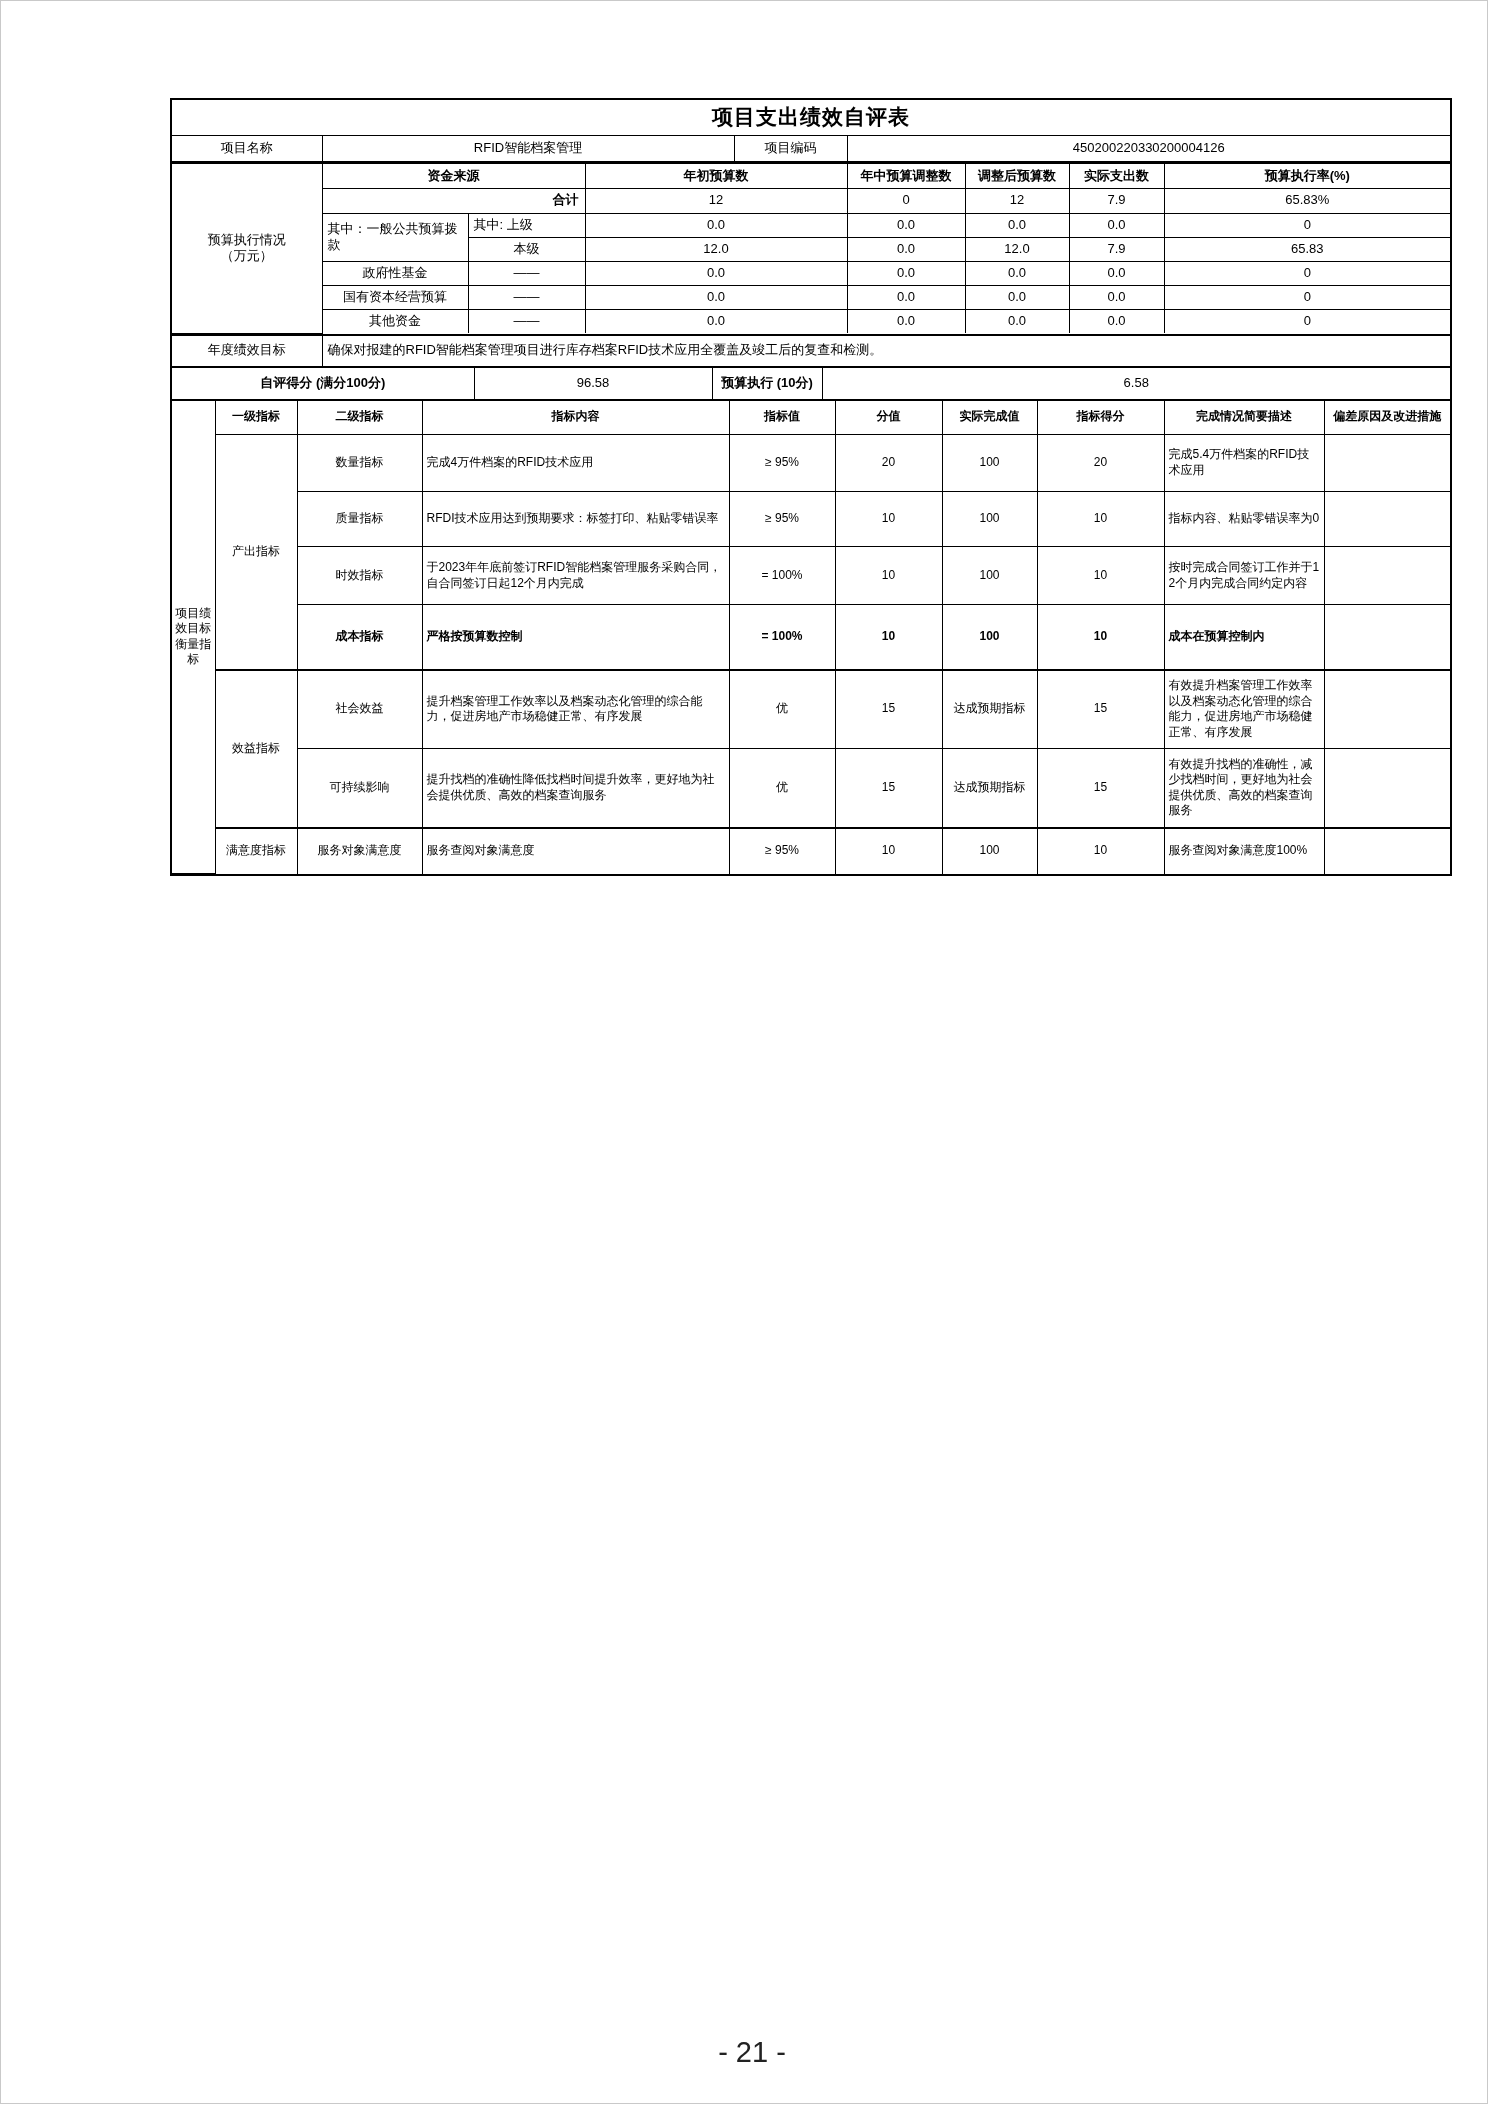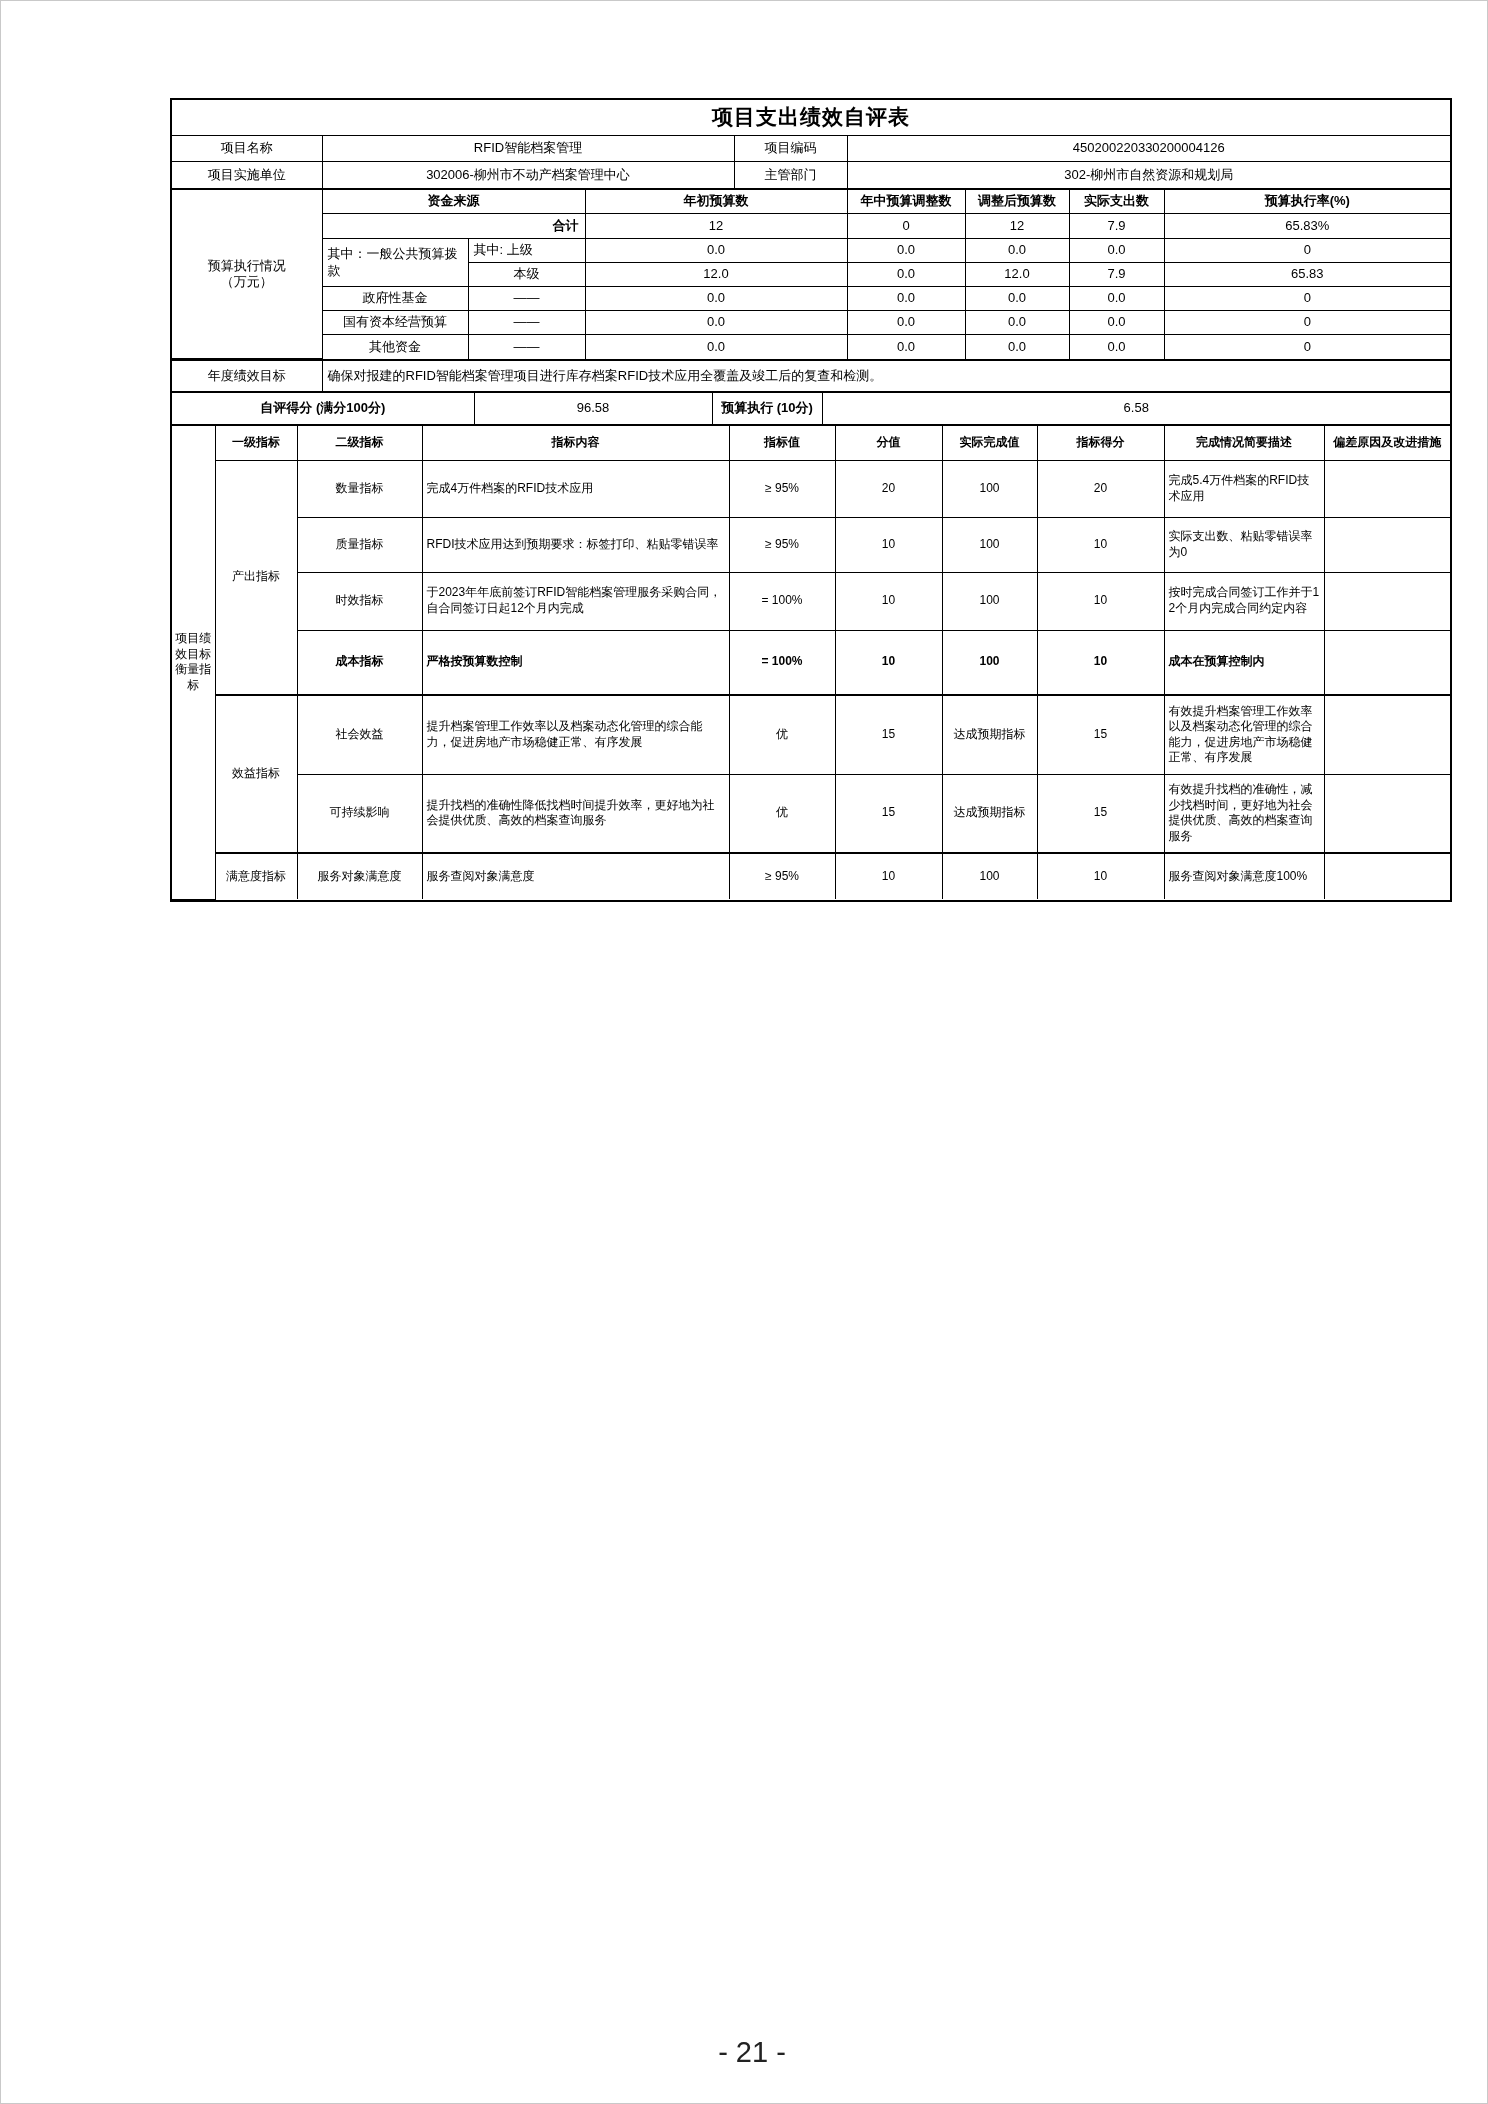--- a/index.html
+++ b/index.html
@@ -47,26 +47,20 @@
         <col style="width:113px">
         <col style="width:603px">
       </colgroup>
     <tbody>
         <tr style="height:26px;padding-left:6px;">
       <td>项目名称</td>
       <td>RFID智能档案管理</td>
       <td>项目编码</td>
       <td>450200220330200004126</td>
     </tr>
-    <tr style="height:26px;" class="last">
-      <td>项目实施单位</td>
-      <td>302006-柳州市不动产档案管理中心</td>
-      <td>主管部门</td>
-      <td>302-柳州市自然资源和规划局</td>
-    </tr>
   </tbody>
     </table>
 
   <table class="t-budget">
     <colgroup>
         <col style="width:150px">
         <col style="width:146px">
         <col style="width:117px">
         <col style="width:262px">
         <col style="width:118px">
@@ -207,21 +201,21 @@
       <td class="left">完成5.4万件档案的RFID技术应用</td>
       <td></td>
     </tr>
     <tr style="height:55px;">
       <td>质量指标</td>
       <td class="left">RFDI技术应用达到预期要求：标签打印、粘贴零错误率</td>
       <td>≥ 95%</td>
       <td>10</td>
       <td>100</td>
       <td>10</td>
-      <td class="left">实际支出数、粘贴零错误率为0</td>
+      <td class="left">指标内容、粘贴零错误率为0</td>
       <td></td>
     </tr>
     <tr style="height:58px;">
       <td>时效指标</td>
       <td class="left">于2023年年底前签订RFID智能档案管理服务采购合同，自合同签订日起12个月内完成</td>
       <td>= 100%</td>
       <td>10</td>
       <td>100</td>
       <td>10</td>
       <td class="left">按时完成合同签订工作并于12个月内完成合同约定内容</td>

